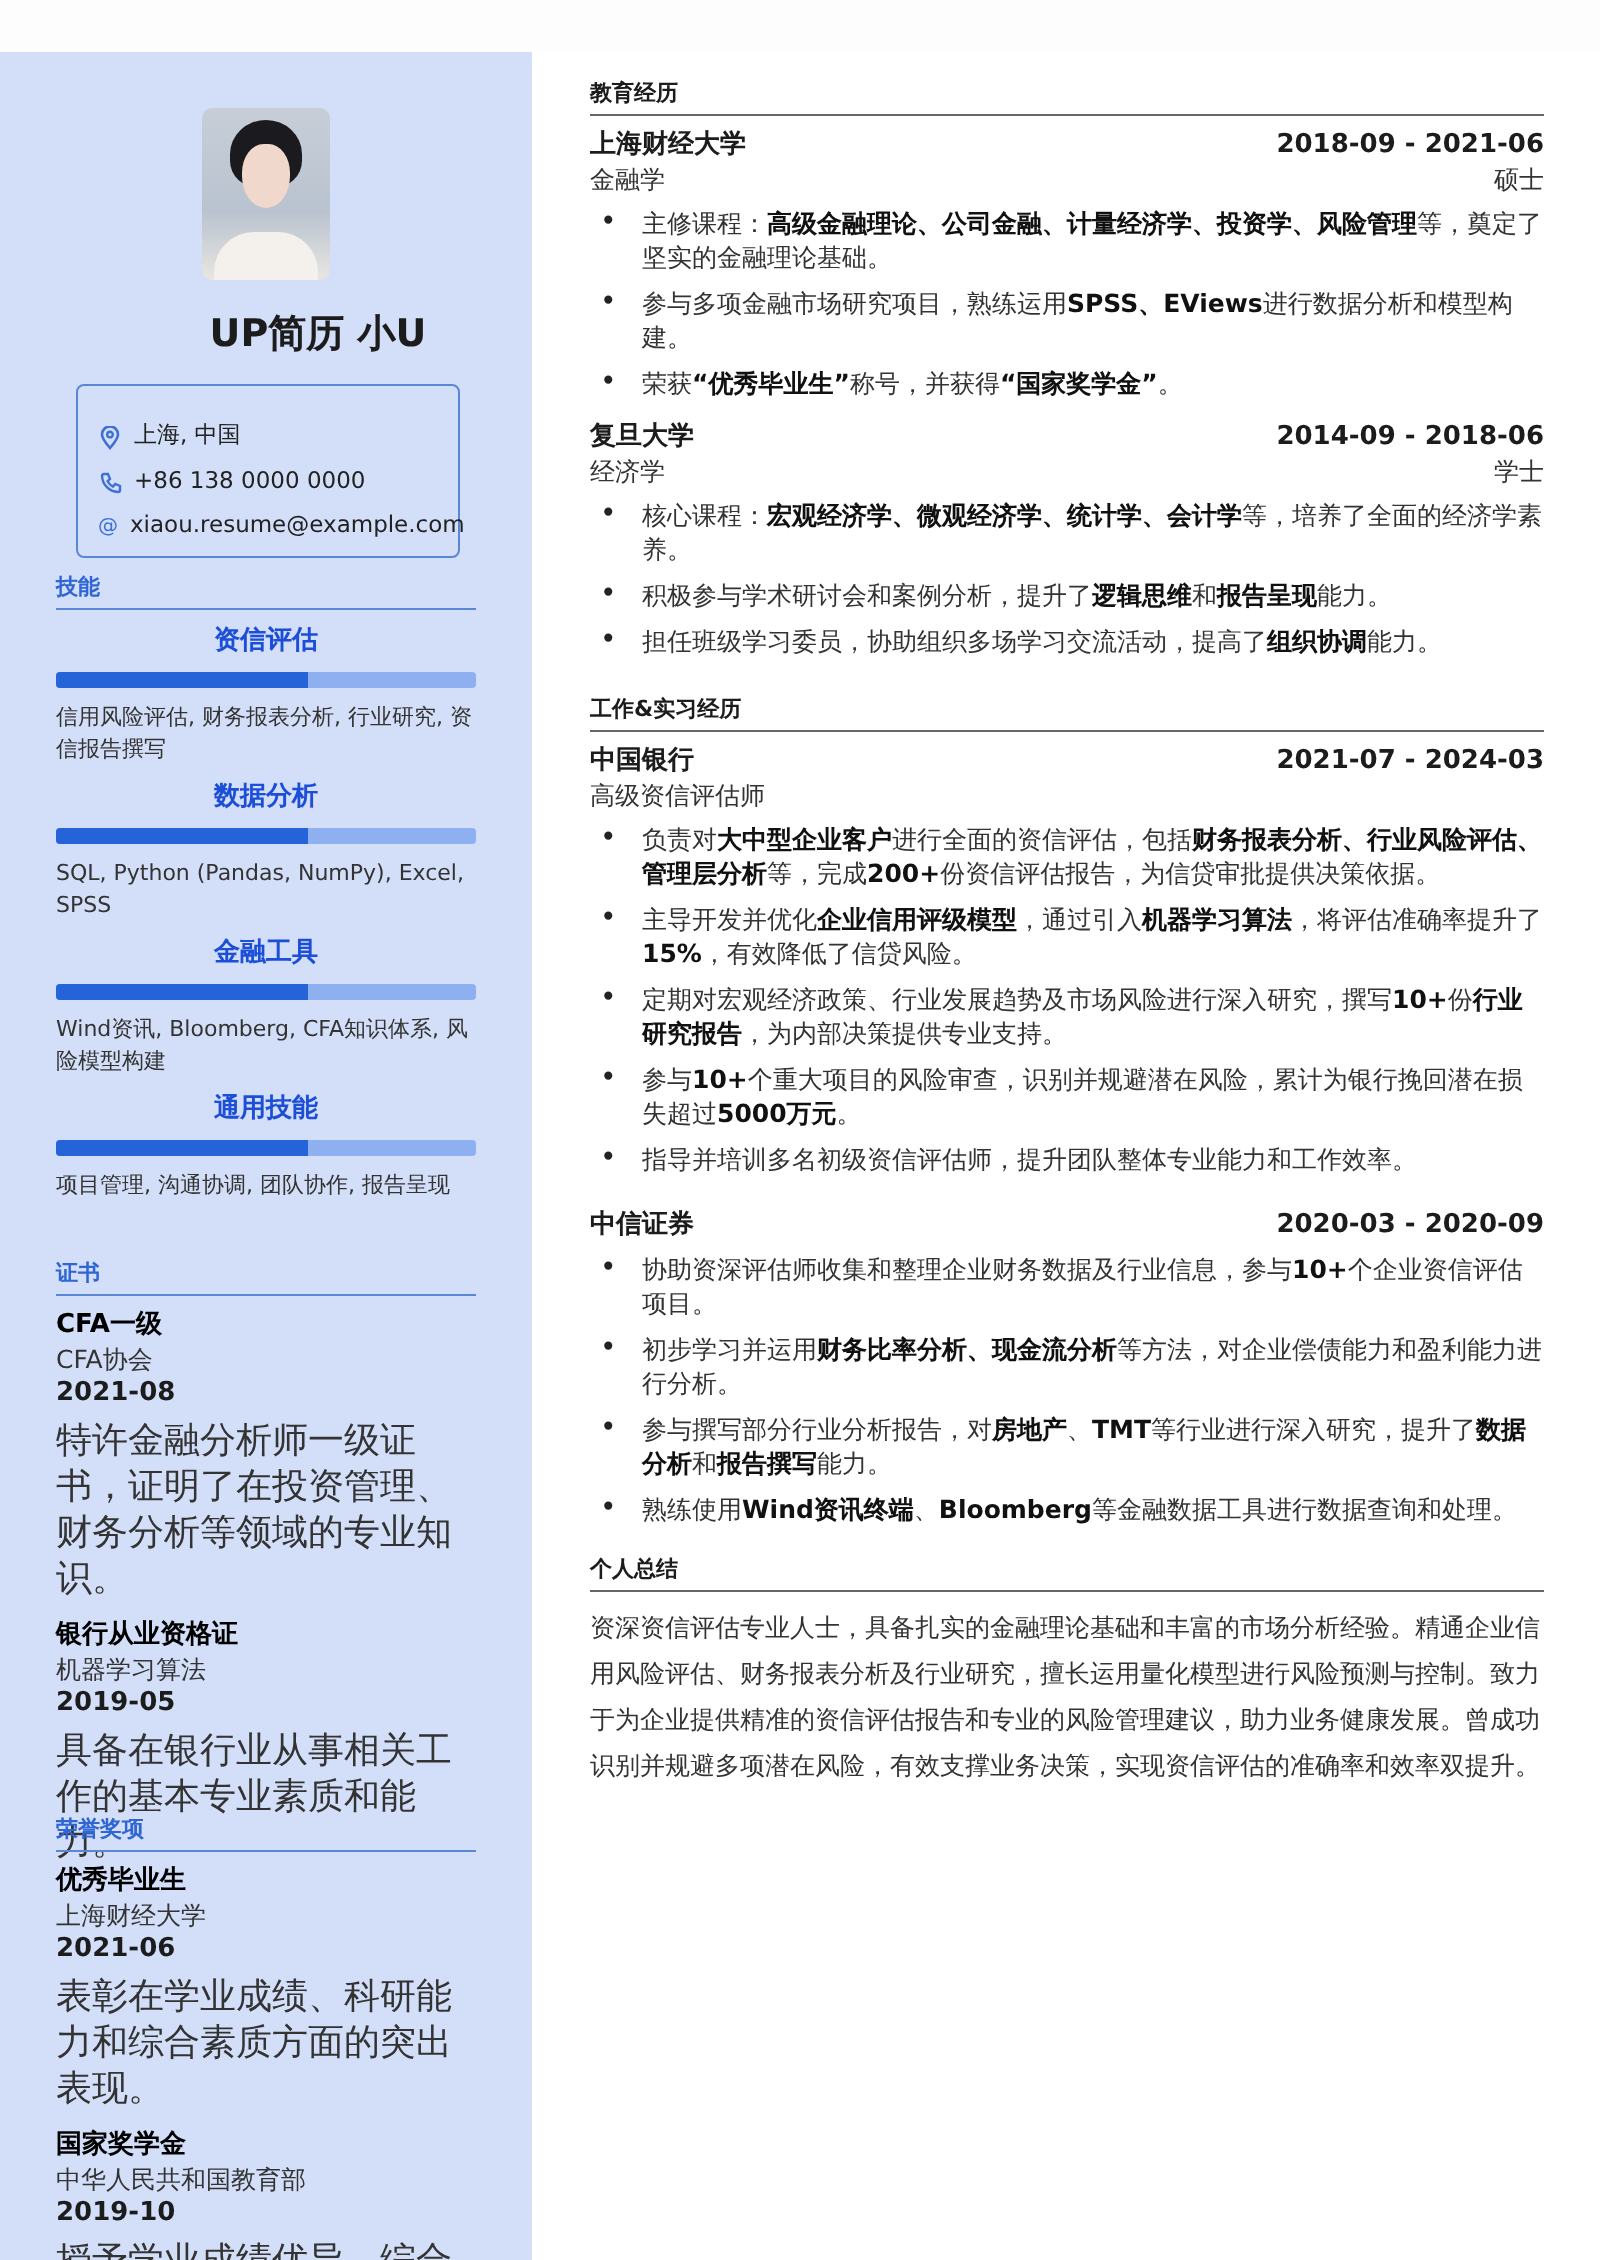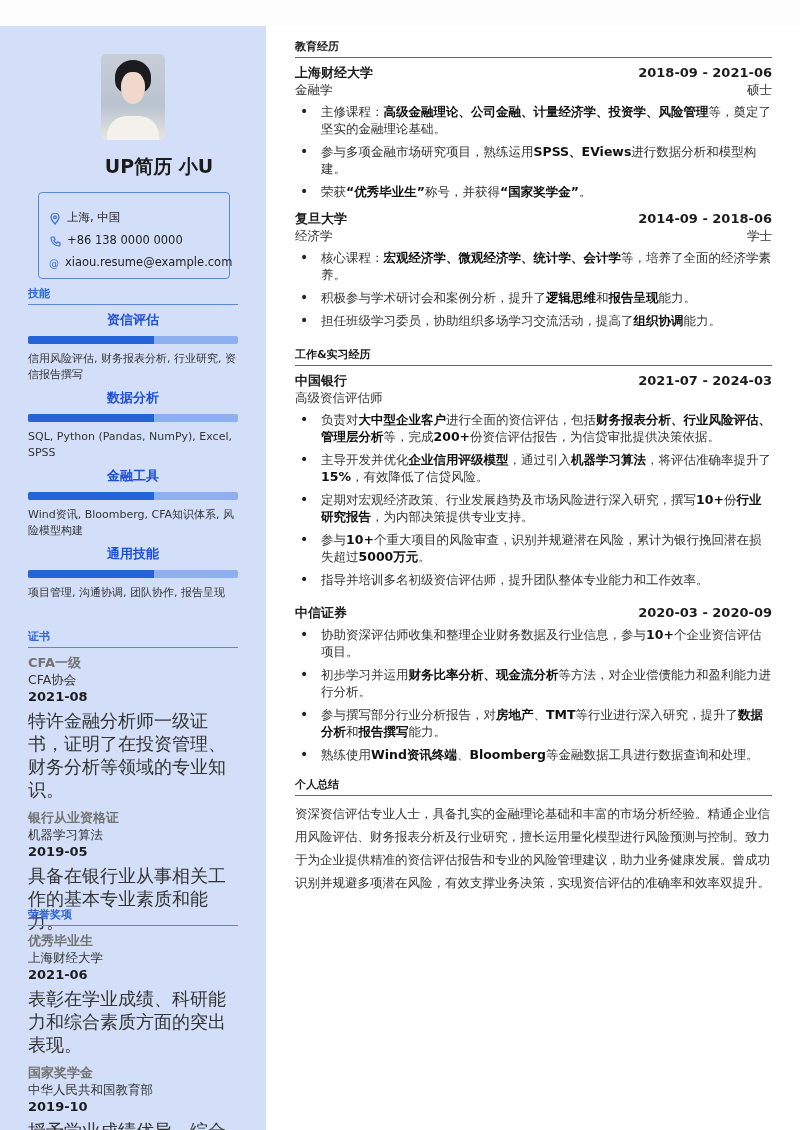--- a/index.html
+++ b/index.html
@@ -15,21 +15,21 @@
   .name { position: absolute; left: 0; top: 128px; width: 318px; text-align: center; font-size: 19px; font-weight: bold; color: #1c1c1c; }
   .contact { position: absolute; left: 38px; top: 166px; width: 192px; height: 87px; border: 1.5px solid #5b86d6; border-radius: 4px; padding: 10px 0 0 10px; }
   .contact .row { display: flex; align-items: flex-end; height: 22px; font-size: 11.5px; color: #222; }
   .contact .ic { width: 12px; margin-right: 6px; color: #3d6fd6; font-size: 10px; display: inline-flex; justify-content: center; }
   .sec { position: absolute; left: 28px; width: 210px; }
   .sec-title { font-size: 11px; font-weight: bold; color: #2f66d4; padding-bottom: 3px; border-bottom: 1.5px solid #5b86d6; margin-bottom: 6px; }
   .skill-name { font-size: 13px; font-weight: bold; color: #1d4ed8; margin-bottom: 7px; text-align: center; }
   .bar { height: 8px; border-radius: 2px; background: #8eaff0; position: relative; margin-bottom: 7px; }
   .bar .fill { position: absolute; left: 0; top: 0; height: 8px; width: 60%; background: #2563d8; border-radius: 2px 0 0 2px; }
   .skill-desc { font-size: 11px; line-height: 16px; color: #333; margin-bottom: 6px; }
-  .item-title { font-size: 13px; font-weight: bold; color: #737373; line-height: 17px; }
+  .item-title { font-size: 13px; font-weight: bold; color: #000000; line-height: 17px; }
   .item-org { font-size: 12.5px; color: #333; line-height: 17px; }
   .item-date { font-size: 13px; font-weight: bold; color: #1c1c1c; line-height: 17px; }
   .item-desc { font-size: 18px; color: #333; line-height: 23px; margin-top: 4px; margin-bottom: 8px; }
 
   .main { position: absolute; left: 295px; top: 39px; width: 477px; }
   .msec-title { font-size: 11px; font-weight: bold; color: #1c1c1c; padding-bottom: 3px; border-bottom: 1.5px solid #666; margin-bottom: 6px; }
   .entry { margin-bottom: 10px; }
   .entry-head { display: flex; justify-content: space-between; font-size: 13px; font-weight: bold; color: #1c1c1c; line-height: 17px; }
   .entry-sub { display: flex; justify-content: space-between; font-size: 12.5px; color: #333; line-height: 17px; }
   ul.bullets { list-style: none; margin-top: 5px; }

